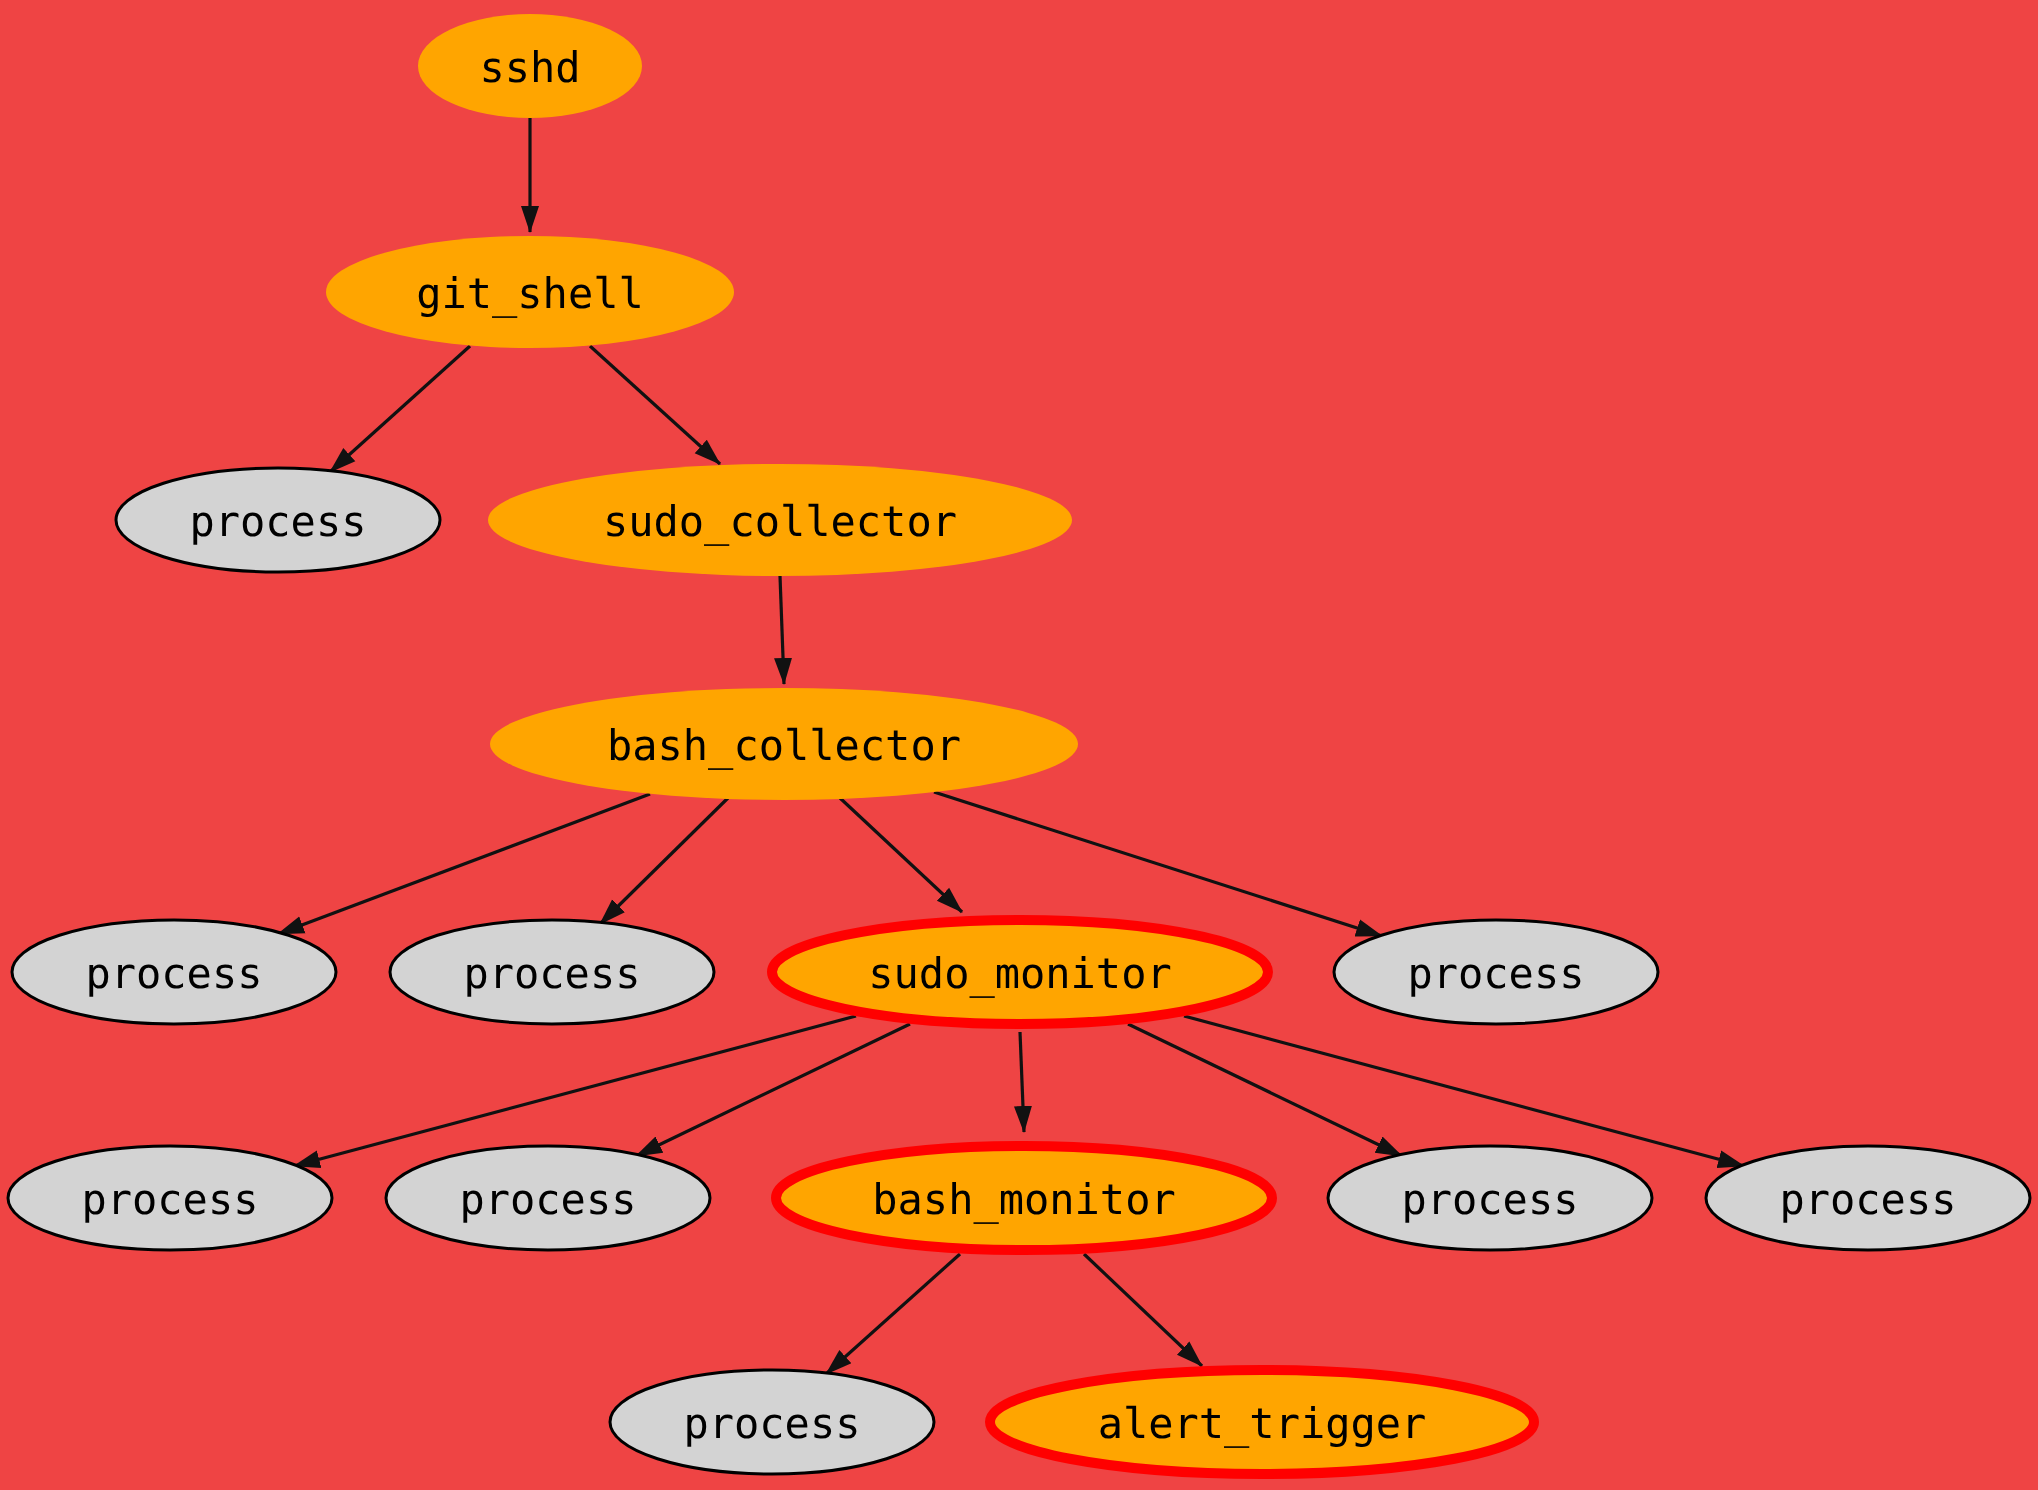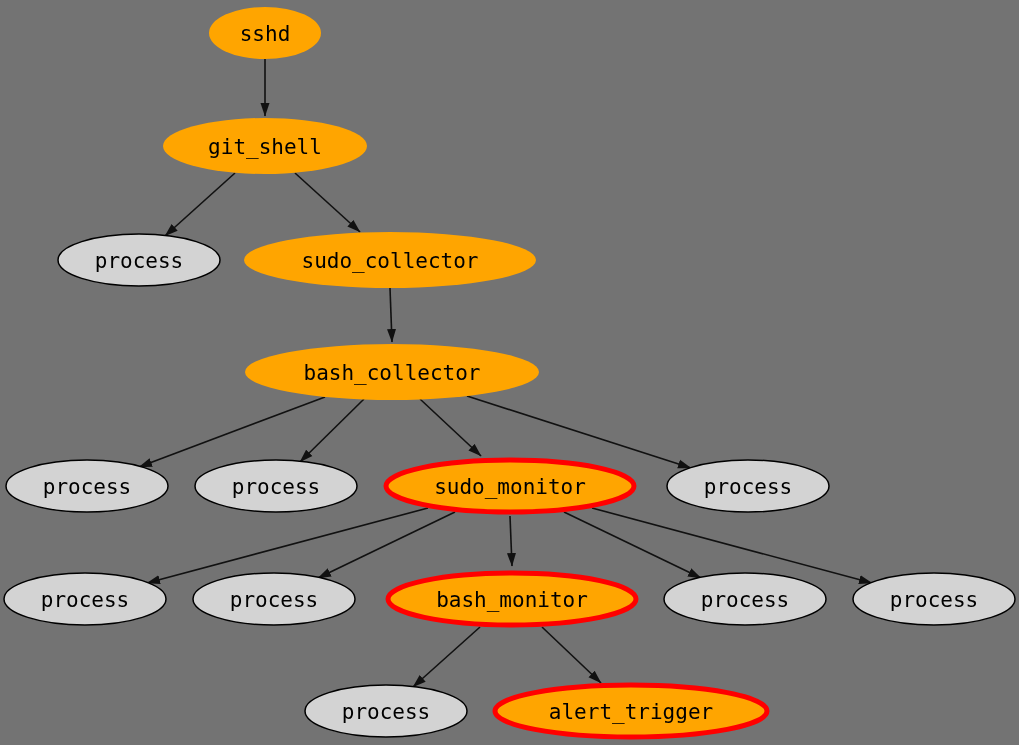--- a/index.html
+++ b/index.html
@@ -1,16 +1,16 @@
 <!DOCTYPE html>
 <html><head>
 <meta charset="utf-8">
 <style>
   html, body { margin: 0; padding: 0; background: #ffffff; }
-  .canvas-wrap { width: 1019px; height: 745px; position: relative; background: #737373; }
+  .canvas-wrap { width: 1019px; height: 745px; position: relative; background: #ef4444; }
   svg { display: block; }
   .edge {
     stroke: #111111;
     stroke-width: 1.6;
     fill: none;
   }
   .node-ellipse-orange {
     fill: #FFA500;
     stroke: none;
   }

